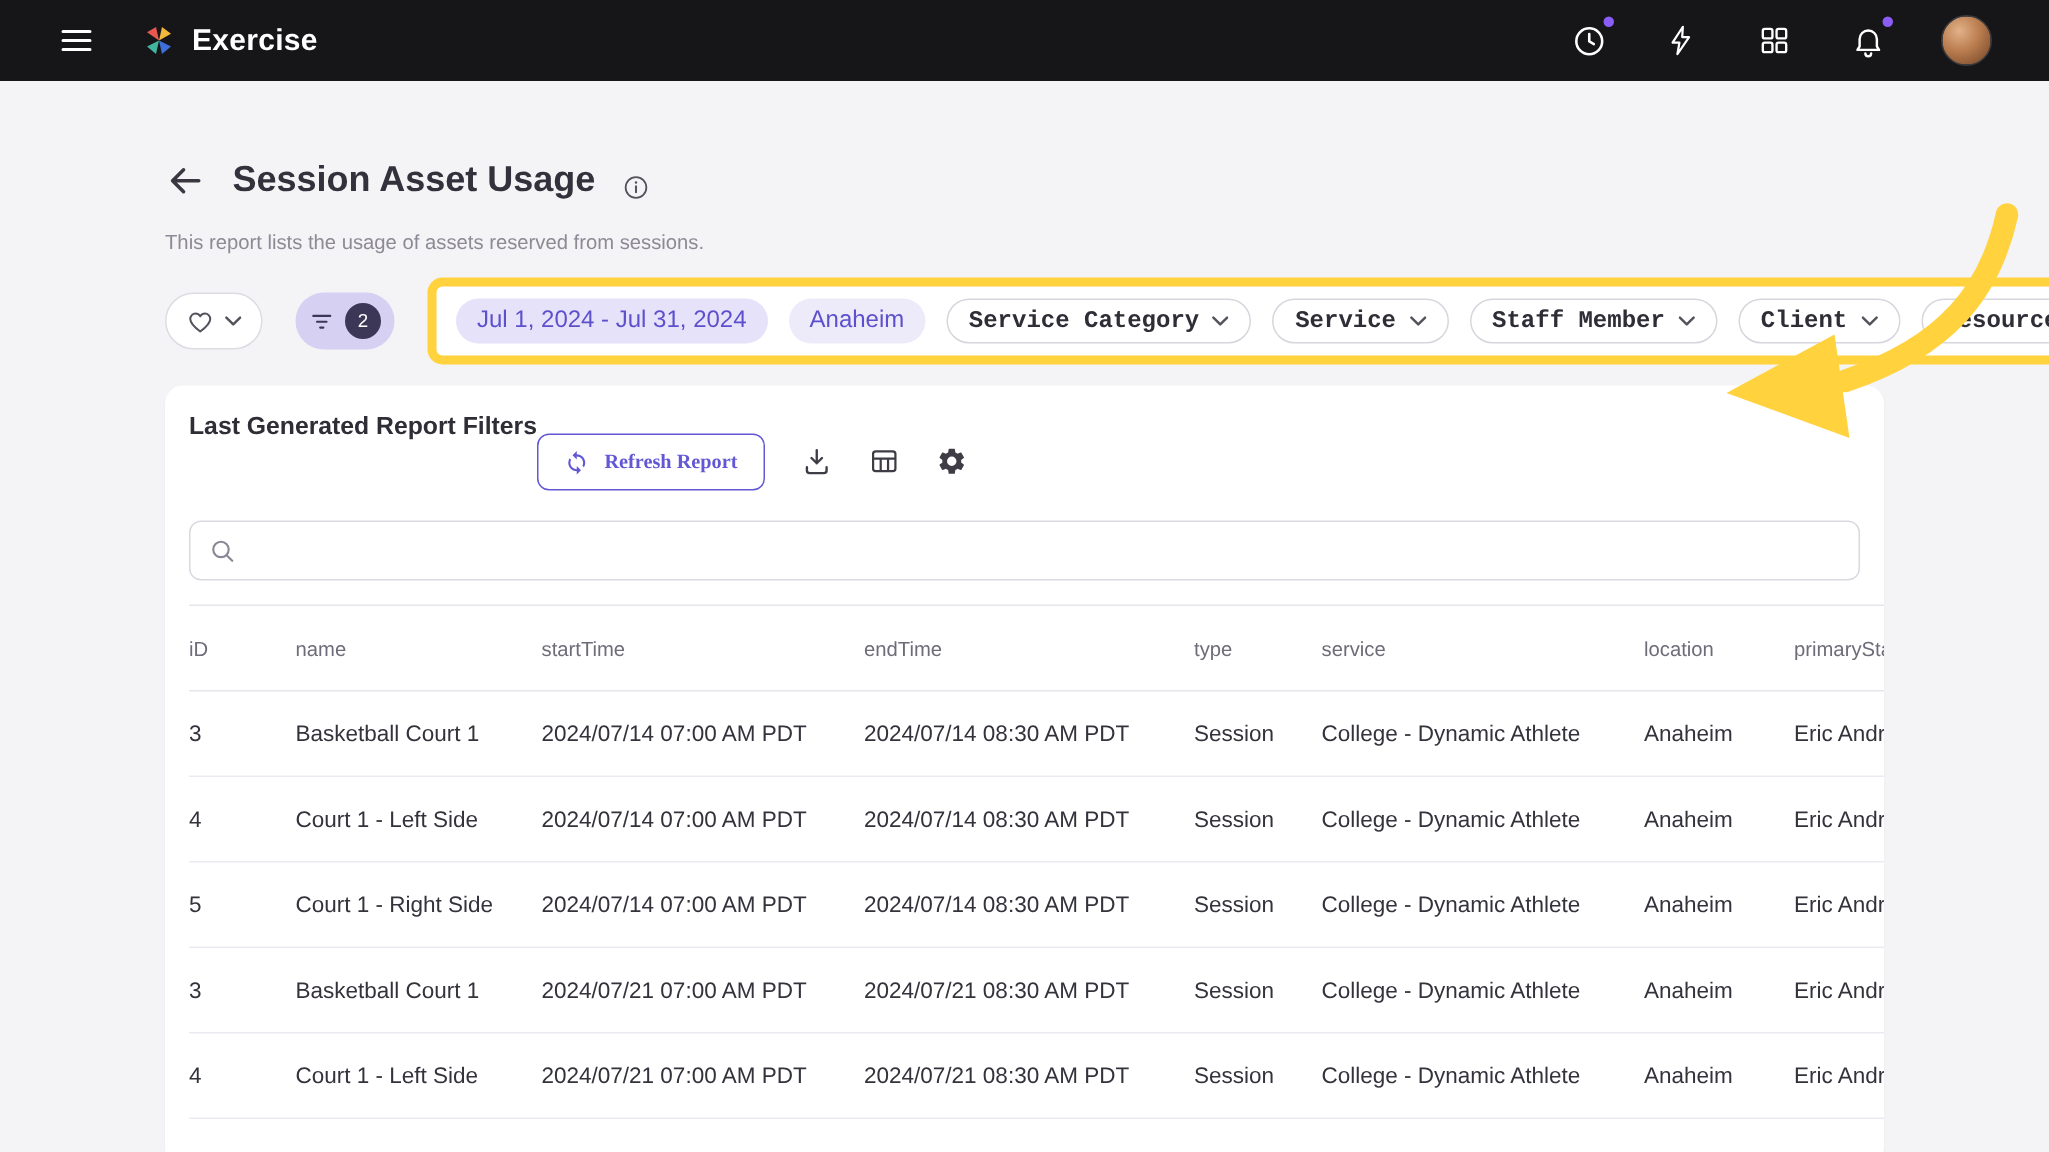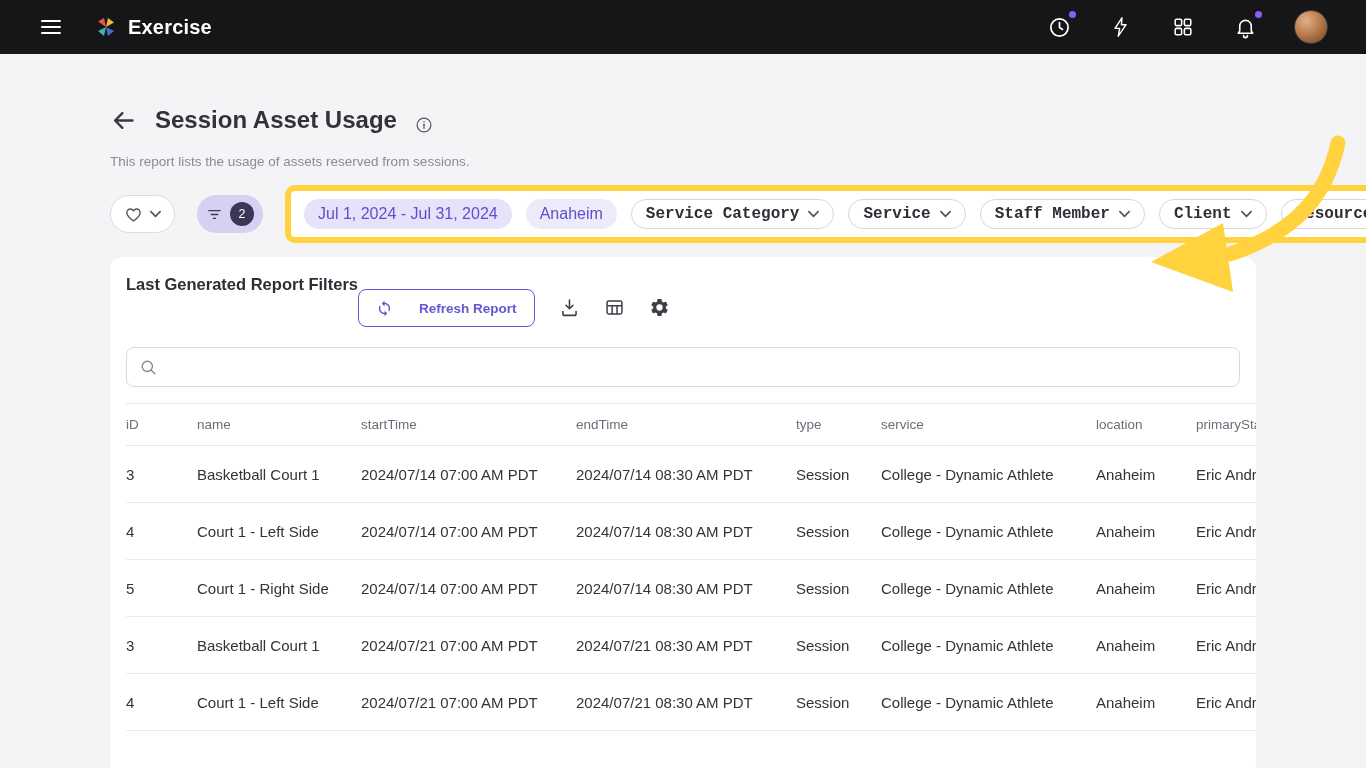--- a/index.html
+++ b/index.html
@@ -39,30 +39,30 @@
 
   
   .annotation-arrow { position:absolute; top:0; left:0; pointer-events:none; z-index:40; }
 
   
   .card { margin-top:14px; background:#fff; border-radius:12px; padding:18px 16px 0 16px; box-shadow:0 1px 2px rgba(40,35,60,.05); overflow:hidden; height:520px; }
   .card-header { display:flex; justify-content:flex-start; }
   .card-heading { font-size:16.5px; font-weight:700; color:#2f2d36; }
   .card-meta { margin-top:9px; font-size:13.5px; line-height:1.65; color:#908d99; max-width:830px; }
   .card-actions { display:flex; align-items:flex-start; gap:24px; padding-top:14px; flex-shrink:0; }
-  .refresh-btn { height:38px; padding:0 17px; background:#fff; border:1.5px solid #6358d4; border-radius:8px; color:#6358d4; font-size:13.5px; font-weight:600; display:flex; align-items:center; gap:26px; cursor:pointer; font-family:Liberation Sans, sans-serif; }
+  .refresh-btn { height:38px; padding:0 17px; background:#fff; border:1.5px solid #6358d4; border-radius:8px; color:#6358d4; font-size:13.5px; font-weight:600; display:flex; align-items:center; gap:10px; cursor:pointer; font-family:Liberation Serif, serif; }
   .tool-icon { color:#3f3c46; cursor:pointer; display:flex; margin-top:8px; }
 
   .search-bar { margin-top:20px; height:40px; border:1px solid #dbd9e0; border-radius:8px; display:flex; align-items:center; padding:0 12px; gap:9px; background:#fff; }
   .search-bar input { border:none; outline:none; flex:1; font-size:14px; font-family:inherit; color:#33313b; background:transparent; }
 
   
   .table-wrap { margin-top:16px; margin-right:-16px; }
   .trow { display:grid; grid-template-columns:71px 164px 215px 220px 85px 215px 100px 200px; align-items:center; }
-  .thead { height:43px; color:#6f6c79; font-size:13.5px; border-top:1px solid #e7e5ec; border-bottom:1px solid #e7e5ec; }
+  .thead { height:58px; color:#6f6c79; font-size:13.5px; border-top:1px solid #e7e5ec; border-bottom:1px solid #e7e5ec; }
   .thead span { cursor:pointer; }
   .tbody .trow { height:57px; font-size:15px; color:#34323b; border-bottom:1px solid #eceaf0; }
   .trow > * { overflow:hidden; white-space:nowrap; }
 </style>
 </head>
 <body>
 
 <header class="navbar">
   <div class="nav-left">
     <div class="icon-btn">

